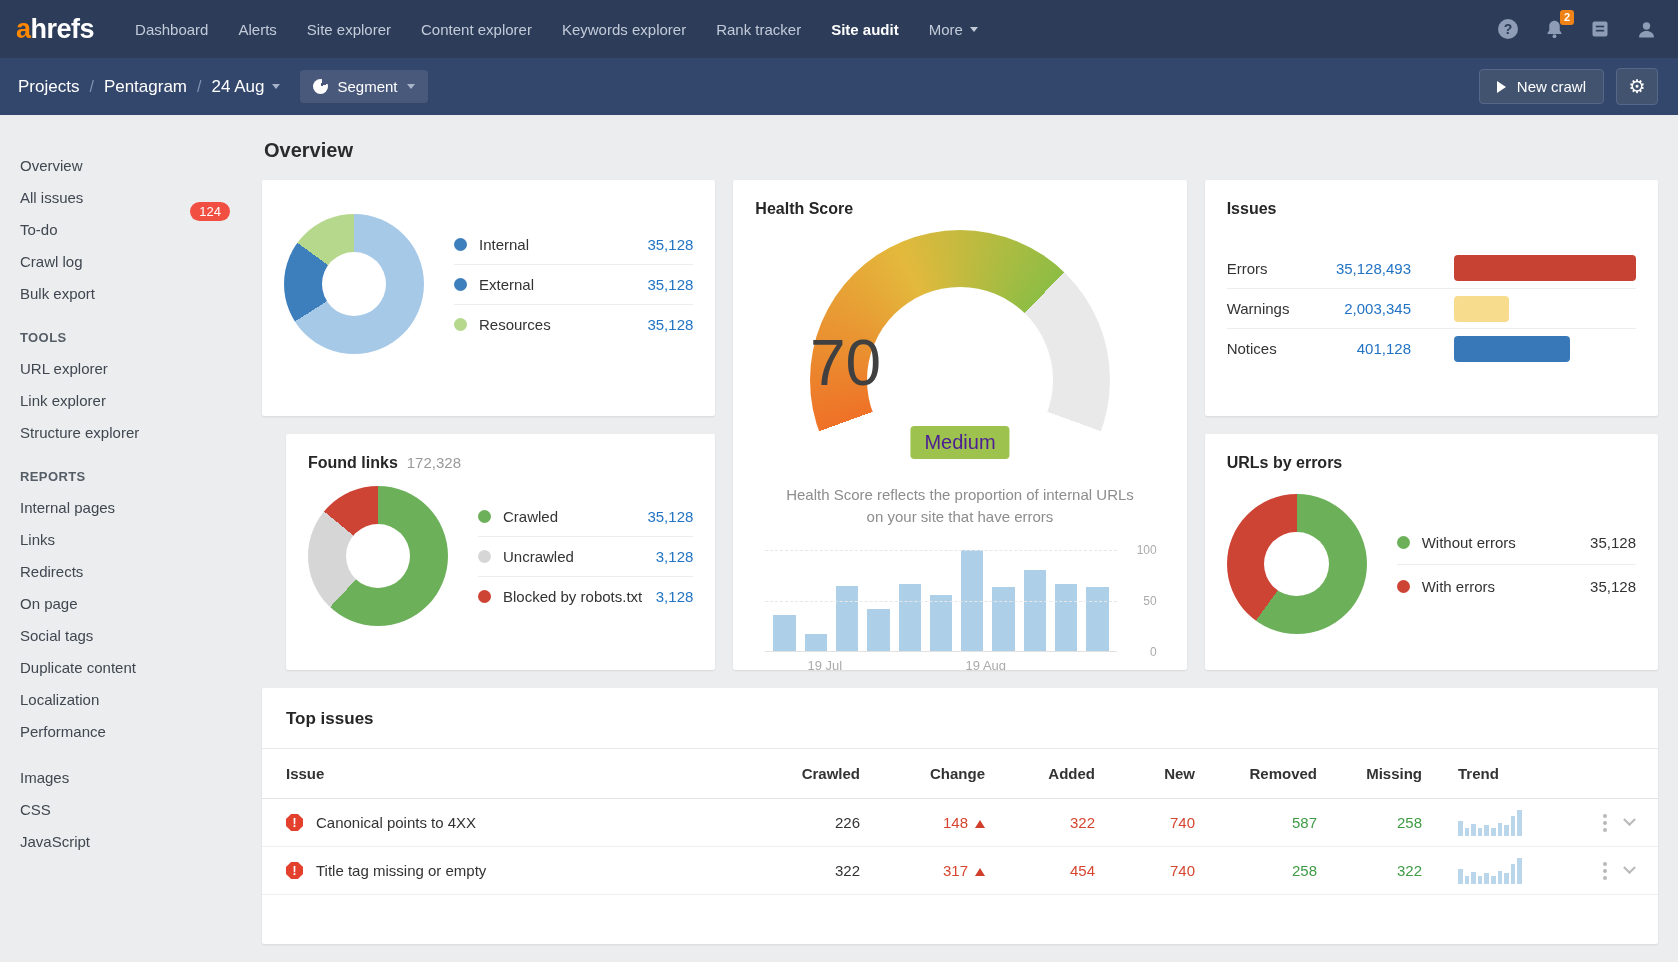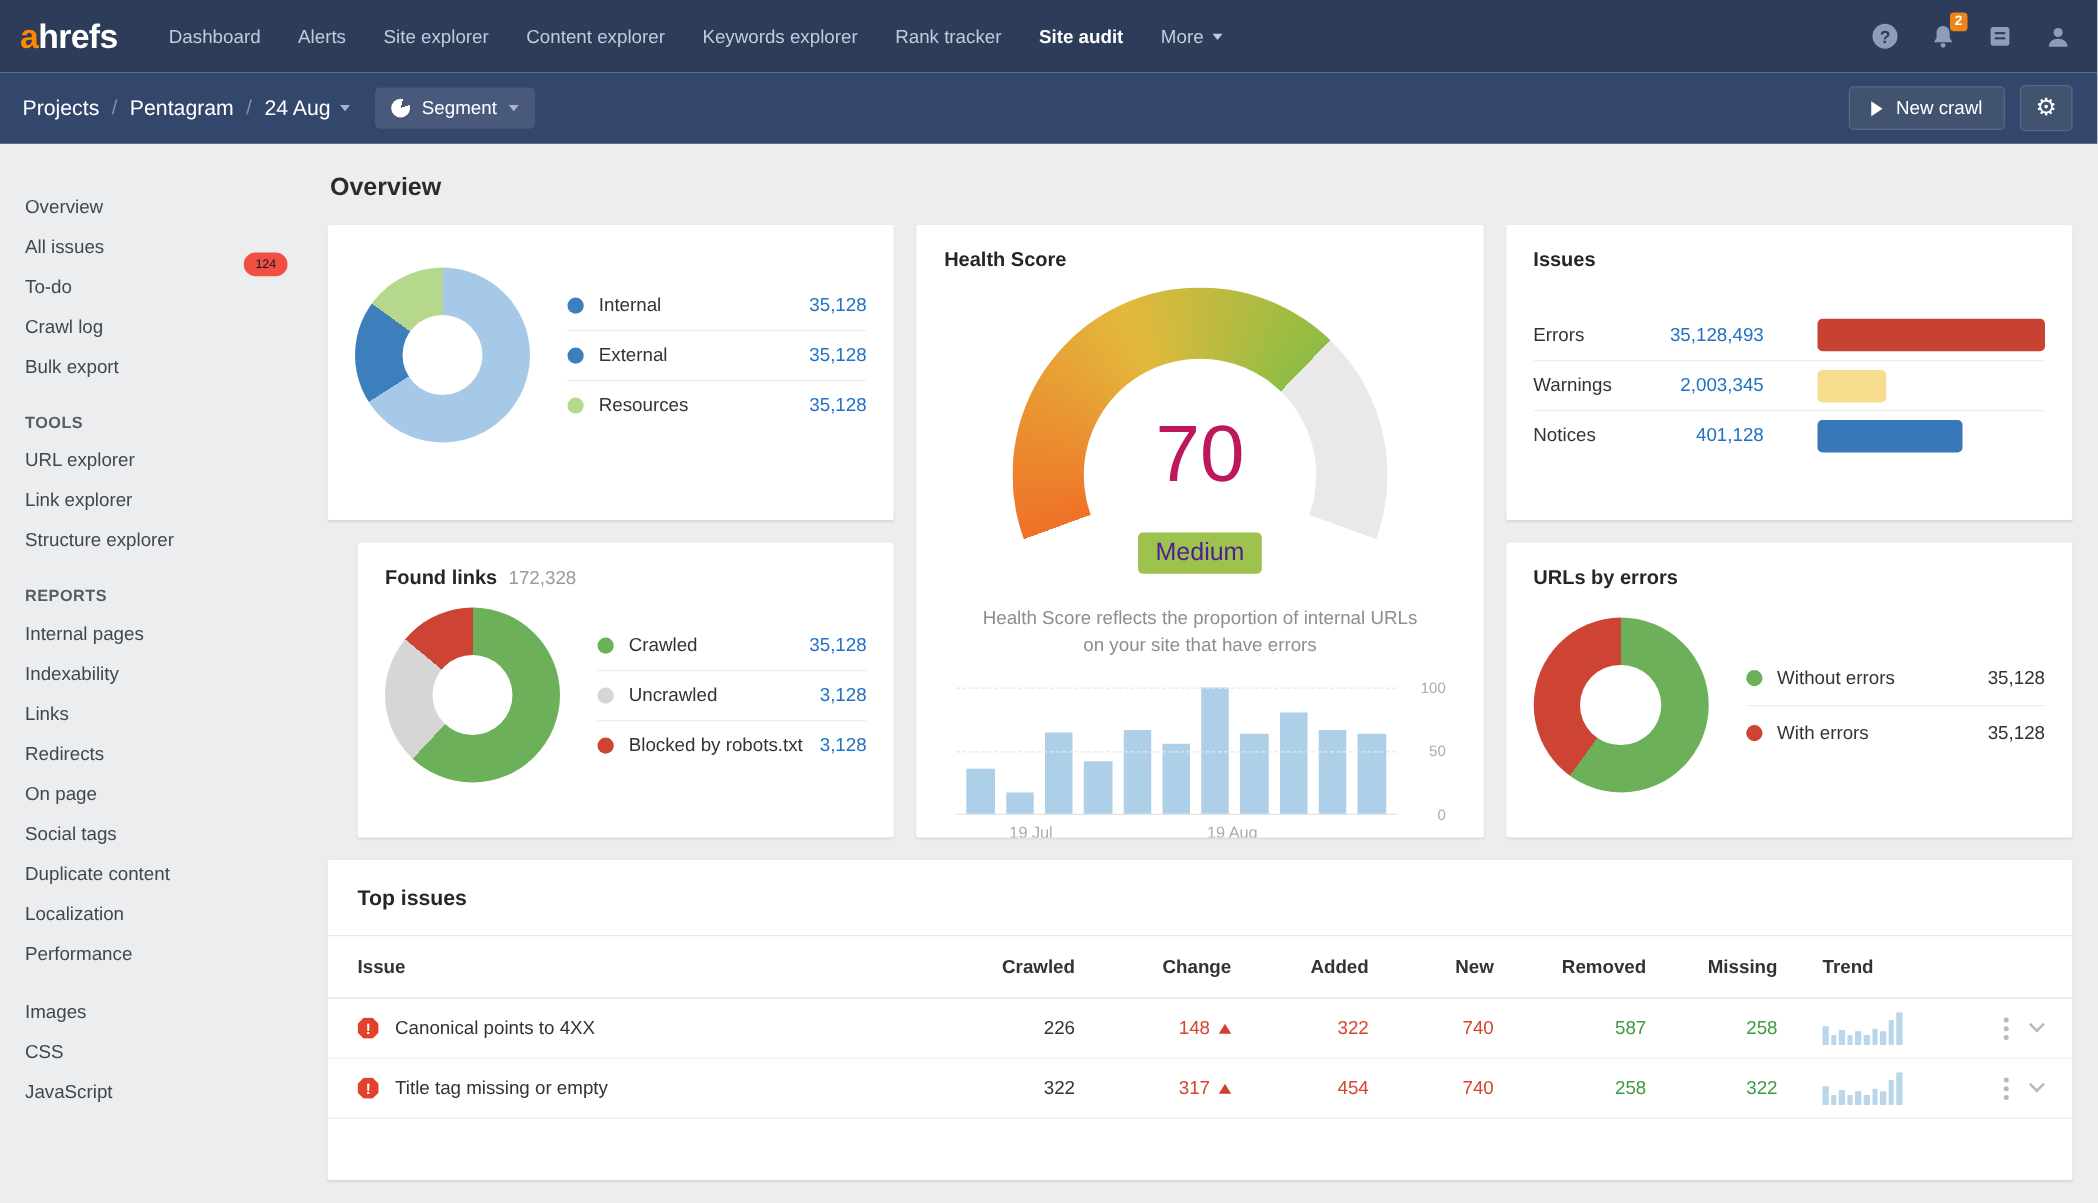--- a/index.html
+++ b/index.html
@@ -31,21 +31,21 @@
   .segment-btn { margin-left:20px; background:#49597c; border-radius:4px; padding:8px 13px; display:flex; align-items:center; gap:9px; font-size:15px; cursor:pointer; }
   .pie-icon { width:15px; height:15px; border-radius:50%; background:conic-gradient(from 15deg, rgba(0,0,0,0) 0 55deg, #fff 55deg 360deg); }
   .subnav-right { margin-left:auto; display:flex; align-items:center; gap:12px; }
   .new-crawl-btn { background:#41536f; border:1px solid #56678a; border-radius:4px; padding:8px 17px; display:flex; align-items:center; gap:11px; font-size:15px; color:#fff; cursor:pointer; }
   .play-tri { width:0; height:0; border-top:6px solid transparent; border-bottom:6px solid transparent; border-left:9px solid #fff; }
   .gear-btn { background:#41536f; border:1px solid #56678a; border-radius:4px; width:42px; height:37px; display:flex; align-items:center; justify-content:center; font-size:19px; color:#fff; cursor:pointer; }
   
   .app { display:flex; height:847px; }
   .sidebar { width:250px; flex:none; padding:34px 20px 0 20px; font-size:15px; color:#3f4750; }
   .side-item { height:32px; display:flex; align-items:center; justify-content:space-between; cursor:pointer; }
-  .side-badge { background:#f04f42; color:#0f172a; font-size:10px; border-radius:10px; padding:1px 9px; line-height:17px;margin-top:29px; }
+  .side-badge { background:#f04f42; color:#ffffff; font-size:13px; border-radius:10px; padding:1px 9px; line-height:17px;margin-top:29px; }
   .side-header { font-size:13px; font-weight:bold; color:#555d67; letter-spacing:0.4px; margin:21px 0 7px 0; }
   .side-gap { height:14px; }
   .main { flex:1; padding:22px 20px 0 12px; overflow:hidden; }
   .page-title { font-size:20px; font-weight:bold; color:#2b2b2b; margin:2px 0 18px 2px; }
   .cards { display:grid; grid-template-columns:1fr 1fr 1fr; grid-auto-rows:236px; gap:18px; }
   .card { background:#fff; border-radius:2px; box-shadow:0 1px 2px rgba(0,0,0,0.09); padding:20px 22px; overflow:hidden; }
   .card-crawled { grid-column:1; grid-row:1; }
   .card-health  { grid-column:2; grid-row:1 / 3; text-align:center; }
   .card-issues  { grid-column:3; grid-row:1; }
   .card-found   { grid-column:1; grid-row:2;margin-left:24px; }
@@ -61,21 +61,21 @@
   .legend { flex:1; margin-left:30px; }
   .legend-row { display:flex; align-items:center; height:40px; font-size:15px; color:#333; }
   .legend-row + .legend-row { border-top:1px solid #ededed; }
   .dot { width:13px; height:13px; border-radius:50%; margin-right:12px; flex:none; }
   .legend-val { margin-left:auto; color:#2273c4; padding-left:8px; }
   .legend-val.dark { color:#333; }
   
   .gauge-wrap { width:300px; height:242px; margin:12px auto 0; position:relative; overflow:hidden; }
   .gauge { width:300px; height:300px; border-radius:50%; position:relative; }
   .gauge::after { content:""; position:absolute; inset:19%; background:#fff; border-radius:50%; }
-  .gauge-score { position:absolute; top:96px; left:0; width:100%; text-align:center; font-size:64px; color:#be185d; z-index:2; }
+  .gauge-score { position:absolute; top:96px; left:0; width:100%; text-align:left; font-size:64px; color:#404040; z-index:2; }
   .gauge-badge { position:absolute; top:196px; left:50%; transform:translateX(-50%); background:#9ec24e; color:#4c1d95; font-size:20px; padding:5px 14px; border-radius:4px; z-index:2; }
   .health-desc { color:#8d8d8d; font-size:15px; line-height:22px; margin:12px auto 0; width:88%; }
   .trend-chart { position:relative; margin:22px 48px 0 10px; }
   .plot { height:102px; border-bottom:1px solid #e2e2e2; display:flex; align-items:flex-end; gap:9px; padding:0 8px; position:relative; }
   .plot .bar { flex:1; background:#aecfe8; }
   .gridline { position:absolute; left:0; right:0; border-top:1px dashed #e7e7e7; }
   .g100 { top:0; } .g50 { top:50%; }
   .ytick { position:absolute; right:-40px; color:#ababab; font-size:12px; width:30px; text-align:right; }
   .y100 { top:-7px; } .y50 { top:44px; } .y0 { top:95px; }
   .xtick { position:absolute; top:108px; color:#ababab; font-size:13px; }
@@ -205,23 +205,20 @@
       </div>
     <div class="side-item">
         <span>Structure explorer</span>
       </div>
 
     <div class="side-header">REPORTS</div>
     <div class="side-item">
         <span>Internal pages</span>
       </div>
     <div class="side-item">
-        <span>Indexability</span>
-      </div>
-    <div class="side-item">
         <span>Links</span>
       </div>
     <div class="side-item">
         <span>Redirects</span>
       </div>
     <div class="side-item">
         <span>On page</span>
       </div>
     <div class="side-item">
         <span>Social tags</span>

